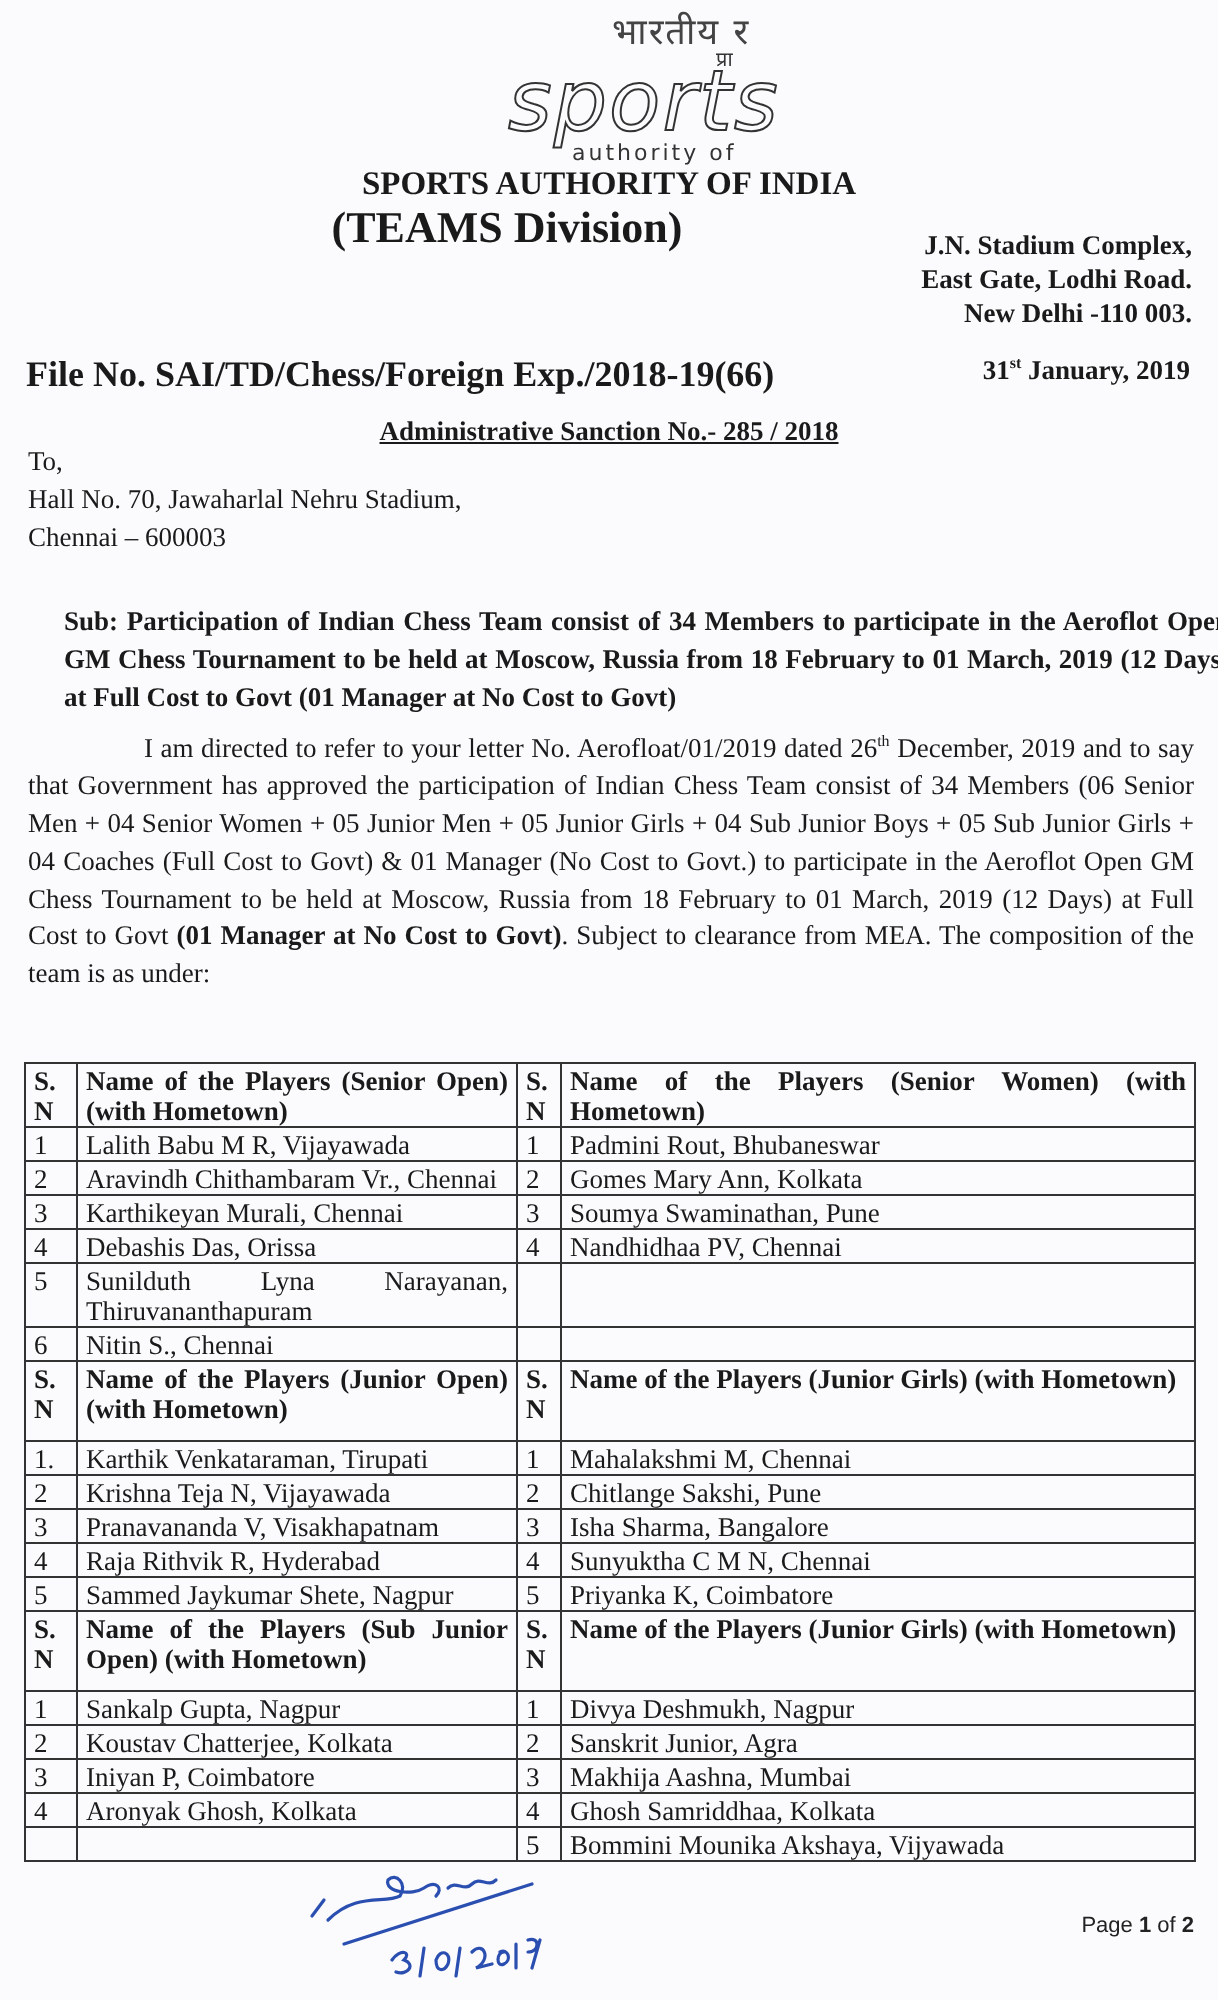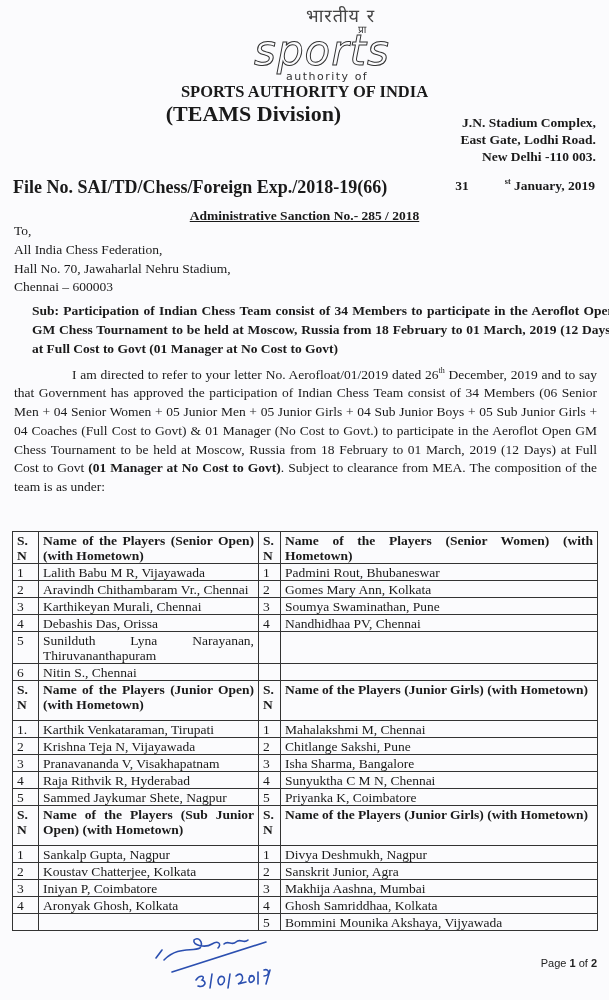--- a/index.html
+++ b/index.html
@@ -14,21 +14,21 @@
   .logo-hindi { left: 306px; top: 3px; font-size: 18px; color: #444; letter-spacing: 1px; font-family: "DejaVu Serif", serif; }
   .logo-hindi2 { left: 358px; top: 22px; font-size: 10px; color: #333; font-family: "DejaVu Serif", serif; }
   .logo-sports { left: 254px; top: 30px; font-size: 42px; font-family: "DejaVu Sans", sans-serif; font-style: italic; color: transparent; -webkit-text-stroke: 1px #333; letter-spacing: 1px; line-height: 42px; }
   .logo-auth { left: 286px; top: 70px; font-size: 11px; font-family: "DejaVu Sans", sans-serif; color: #333; letter-spacing: 1.5px; }
   .org-name { left: 0; width: 609px; top: 82px; text-align: center; font-size: 16.5px; font-weight: bold; }
   .org-div { left: 0; width: 507px; top: 101px; text-align: center; font-size: 22px; font-weight: bold; }
   .addr { right: 13px; text-align: right; font-size: 13.5px; font-weight: bold; line-height: 17px; }
   .addr1 { top: 114px; }
   .fileno { left: 13px; top: 177px; font-size: 18px; font-weight: bold; }
   .date { right: 14px; top: 177px; font-size: 13.5px; font-weight: bold; }
-  .date sup { font-size: 8px; margin-left: 36px; }
+  .date sup { font-size: 8px; }
   .sanction { left: 0; width: 609px; top: 208px; text-align: center; font-size: 13.5px; font-weight: bold; text-decoration: underline; }
   .to-block { left: 14px; top: 222px; font-size: 13.5px; line-height: 18.8px; }
   .subject { left: 32px; top: 302px; width: 583px; font-size: 13.5px; font-weight: bold; line-height: 18.8px; text-align: justify; }
   .body-para { left: 14px; top: 362px; width: 583px; font-size: 13.5px; line-height: 18.8px; text-align: justify; }
   .body-para .indent { display: inline-block; width: 58px; }
   .body-para sup { font-size: 8px; }
   table.teams {
     position: absolute; left: 12px; top: 531px; width: 585px;
     border-collapse: collapse; font-size: 13.5px; line-height: 15px;
     table-layout: fixed;
@@ -62,21 +62,20 @@
   <div>New Delhi -110 003.</div>
 </div>
 
 <div class="abs fileno">File No. SAI/TD/Chess/Foreign Exp./2018-19(66)</div>
 <div class="abs date"><span>31</span><sup>st</sup><span> January, 2019</span></div>
 
 <div class="abs sanction">Administrative Sanction No.- 285 / 2018</div>
 
 <div class="abs to-block">
   <div>To,</div>
-  <div>All India Chess Federation,</div>
   <div>Hall No. 70, Jawaharlal Nehru Stadium,</div>
   <div>Chennai – 600003</div>
 </div>
 
 <div class="abs subject">Sub: Participation of Indian Chess Team consist of 34 Members to participate in the Aeroflot Open GM Chess Tournament to be held at Moscow, Russia from 18 February to 01 March, 2019 (12 Days) at Full Cost to Govt (01 Manager at No Cost to Govt)</div>
 
 <div class="abs body-para"><span class="indent"></span><span>I am directed to refer to your letter No. Aerofloat/01/2019 dated 26</span><sup>th</sup><span> December, 2019 and to say that Government has approved the participation of Indian Chess Team consist of 34 Members (06 Senior Men + 04 Senior Women + 05 Junior Men + 05 Junior Girls + 04 Sub Junior Boys + 05 Sub Junior Girls + 04 Coaches (Full Cost to Govt) &amp; 01 Manager (No Cost to Govt.) to participate in the Aeroflot Open GM Chess Tournament to be held at Moscow, Russia from 18 February to 01 March, 2019 (12 Days) at Full Cost to Govt </span><b>(01 Manager at No Cost to Govt)</b><span>. Subject to clearance from MEA. The composition of the team is as under:</span></div>
 
 <table class="teams">
   <colgroup>

